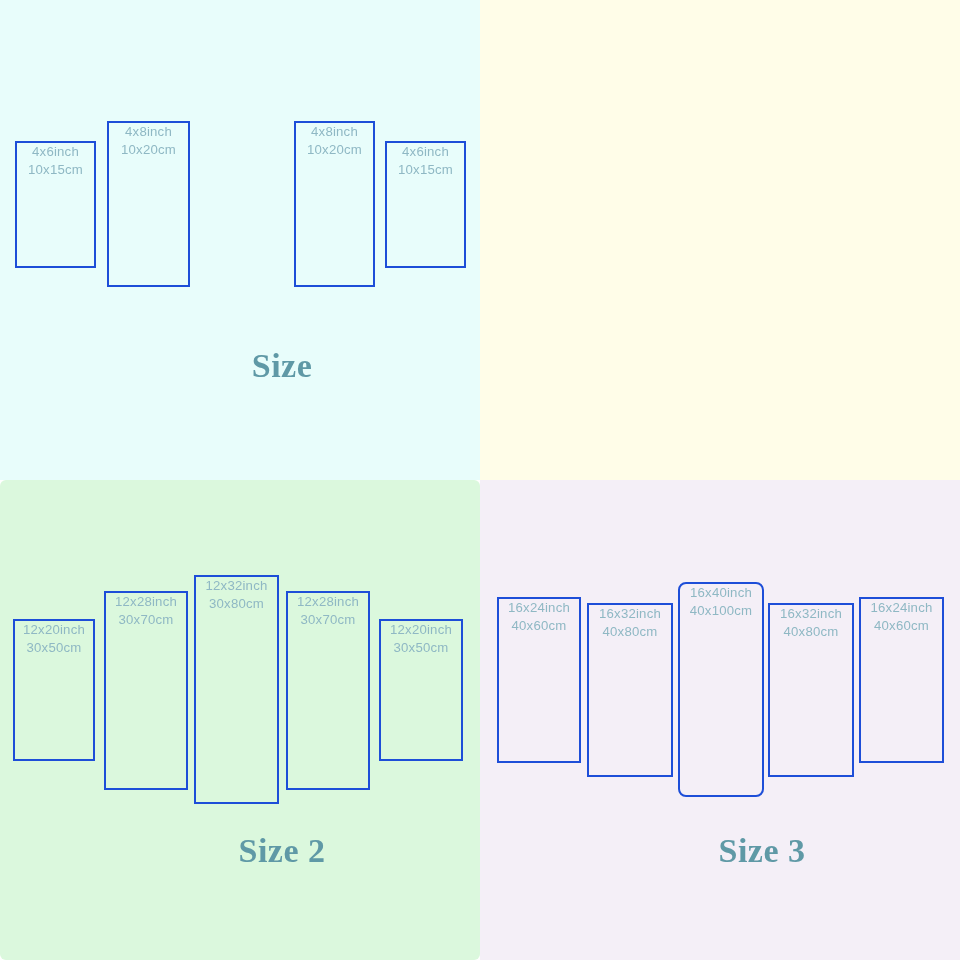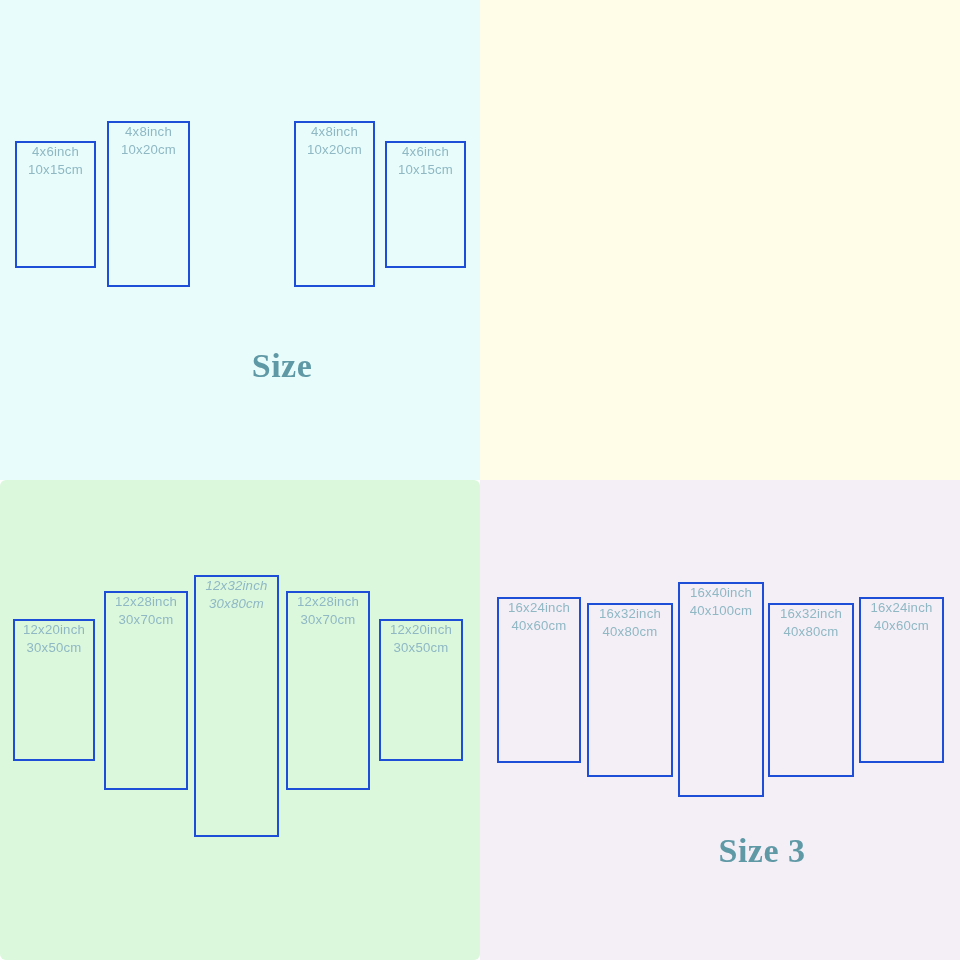--- a/index.html
+++ b/index.html
@@ -87,45 +87,46 @@
     <div class="quadrant" style="background: rgb(219, 248, 221); border-radius: 6px;">
       <div class="panels" style="height: 480px;">
         <div class="panel" style="left: 13px; top: 139px; width: 82px; height: 142px;">
           <div class="lbl">12x20inch</div>
           <div class="lbl">30x50cm</div>
         </div>
         <div class="panel" style="left: 104px; top: 111px; width: 84px; height: 199px;">
           <div class="lbl">12x28inch</div>
           <div class="lbl">30x70cm</div>
         </div>
-        <div class="panel" style="left: 194px; top: 95px; width: 85px; height: 262px; font-style: italic;">
+        <div class="panel" style="left: 194px; top: 95px; width: 85px; height: 229px;">
           <div class="lbl">12x32inch</div>
           <div class="lbl">30x80cm</div>
         </div>
         <div class="panel" style="left: 286px; top: 111px; width: 84px; height: 199px;">
           <div class="lbl">12x28inch</div>
           <div class="lbl">30x70cm</div>
         </div>
         <div class="panel" style="left: 379px; top: 139px; width: 84px; height: 142px;">
           <div class="lbl">12x20inch</div>
           <div class="lbl">30x50cm</div>
         </div>
       </div>
+      <div class="title" style="top: 352px;">Size 2</div>
     </div>
     <div class="quadrant" style="background: rgb(244, 239, 247);">
       <div class="panels" style="height: 404px;">
         <div class="panel" style="left: 17px; top: 117px; width: 84px; height: 166px;">
           <div class="lbl">16x24inch</div>
           <div class="lbl">40x60cm</div>
         </div>
         <div class="panel" style="left: 107px; top: 123px; width: 86px; height: 174px;">
           <div class="lbl">16x32inch</div>
           <div class="lbl">40x80cm</div>
         </div>
-        <div class="panel" style="left: 198px; top: 102px; width: 86px; height: 215px;">
+        <div class="panel" style="left: 198px; top: 102px; width: 86px; height: 215px; border-radius: 8px;">
           <div class="lbl">16x40inch</div>
           <div class="lbl">40x100cm</div>
         </div>
         <div class="panel" style="left: 288px; top: 123px; width: 86px; height: 174px;">
           <div class="lbl">16x32inch</div>
           <div class="lbl">40x80cm</div>
         </div>
         <div class="panel" style="left: 379px; top: 117px; width: 85px; height: 166px;">
           <div class="lbl">16x24inch</div>
           <div class="lbl">40x60cm</div>

